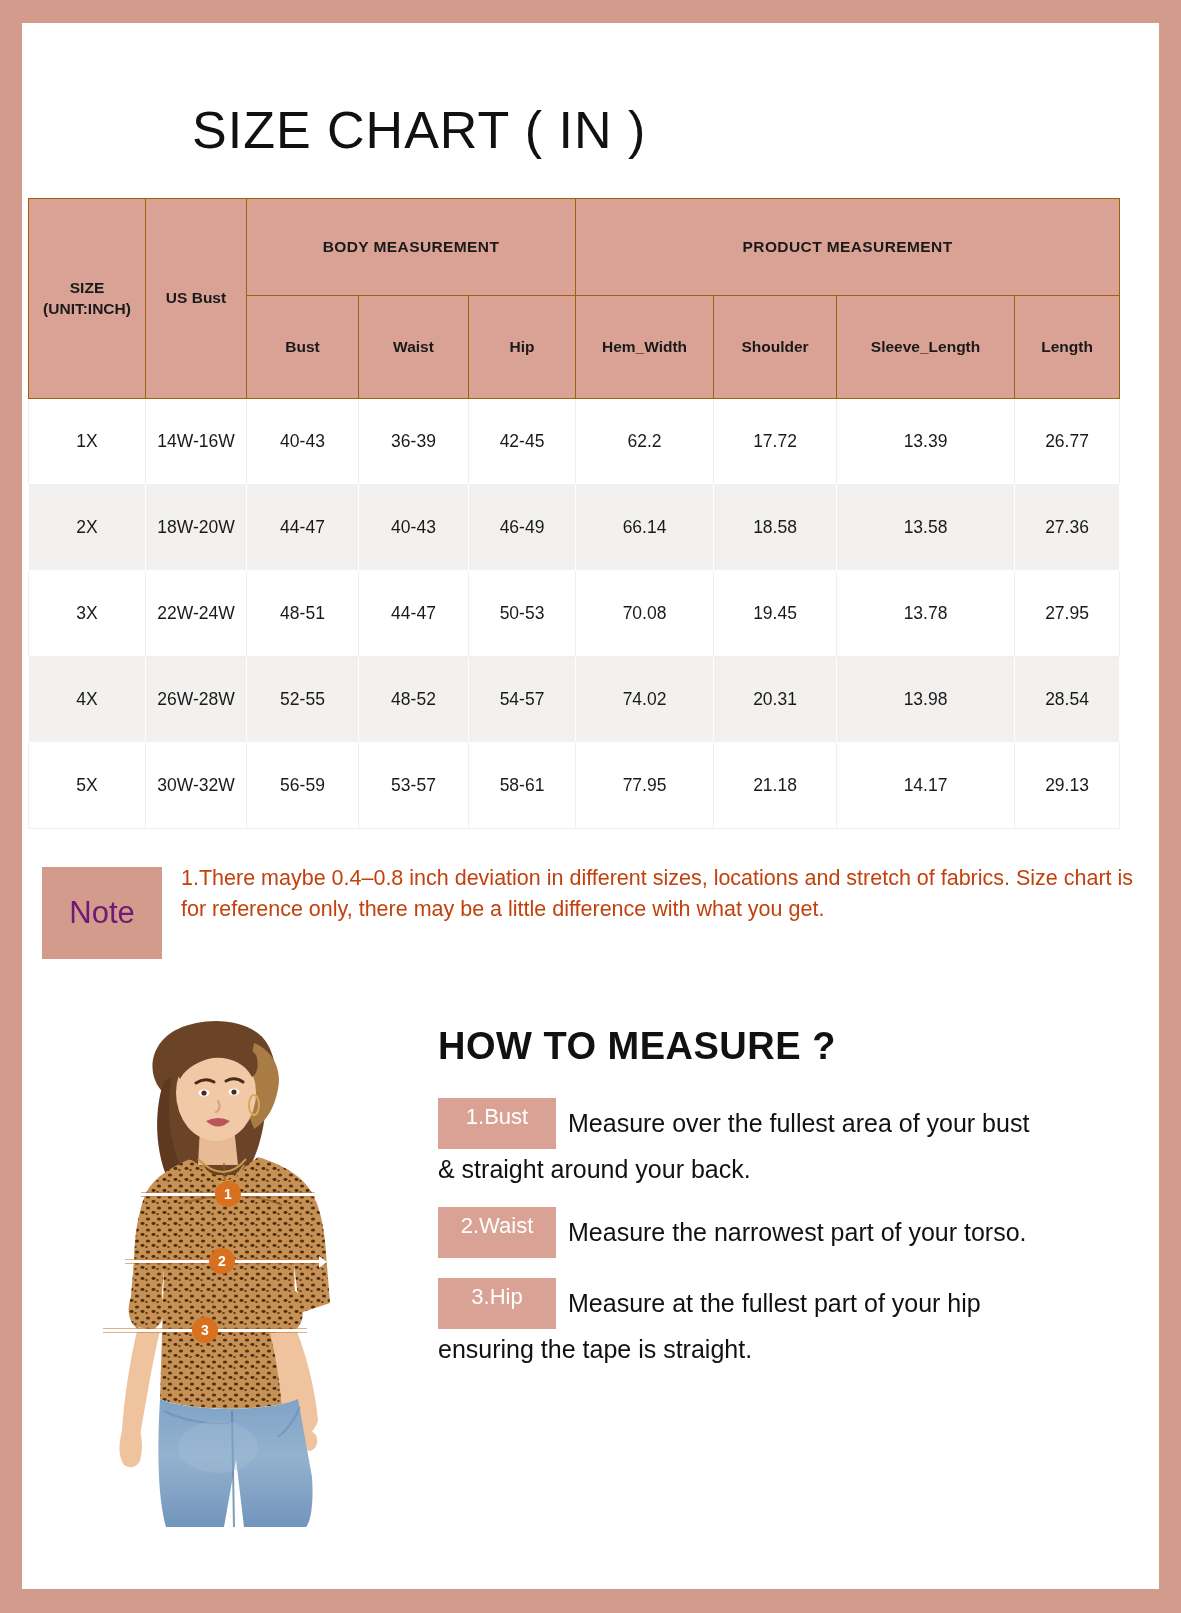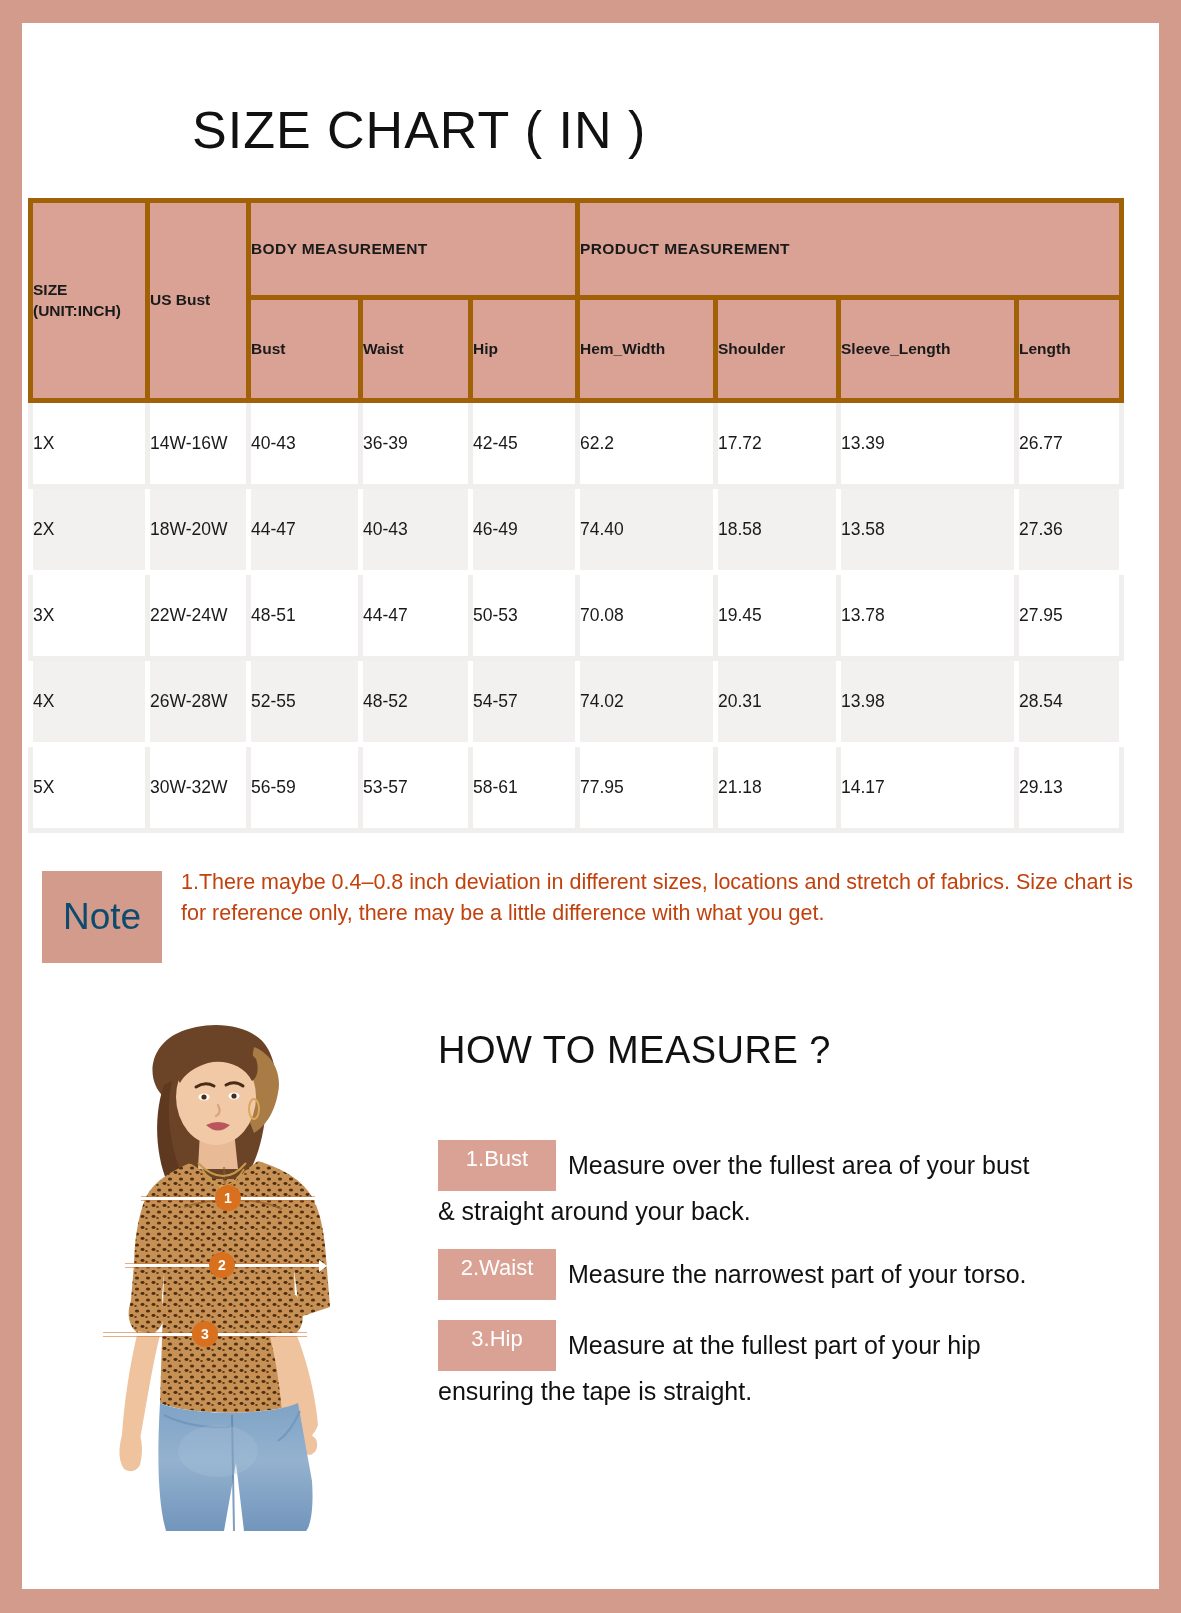--- a/index.html
+++ b/index.html
@@ -71,22 +71,22 @@
 
   
   .table-wrap { padding: 0 16px 0 6px; }
   table.size-table {
     width: 1091px;
     border-collapse: collapse;
     table-layout: fixed;
   }
   table.size-table th,
   table.size-table td {
-    border: 5px solid #a16207;
-    text-align: left;
+    border: 1px solid #a16207;
+    text-align: center;
     vertical-align: middle;
     color: #1a1a1a;
   }
   table.size-table thead th {
     background: #D9A294;
     font-family: "Liberation Sans", sans-serif;
     font-weight: bold;
     font-size: 15.5px;
   }
   th.sz-head { font-size: 15.5px; line-height: 1.35; height: 200px; }
@@ -113,23 +113,23 @@
 
   
   .note-section {
     display: flex;
     align-items: flex-start;
     padding: 32px 20px 0 20px;
   }
   .note-badge {
     width: 120px; height: 92px;
     background: #D29B8C;
-    color: #0c4a6e;
+    color: #701a75;
     display: flex; align-items: center; justify-content: center;
-    font-size: 37px;
+    font-size: 31px;
     flex: 0 0 auto;
     margin-top: 6px;
   }
   .note-lines {
     padding-left: 19px;
     padding-top: 2px;
   }
   .note-lines p {
     font-size: 21.5px;
     line-height: 1.45;
@@ -186,24 +186,24 @@
   .arrow::before { left: -7px; border-right: 8px solid #ffffff; }
   .arrow::after  { right: -7px; border-left: 8px solid #ffffff; }
 
   .measure-col {
     flex: 1 1 auto;
     padding-left: 16px;
     padding-top: 18px;
   }
   .measure-title {
     font-size: 38px;
-    font-weight: 400;
+    font-weight: 700;
     color: #111;
     letter-spacing: 0.5px;
-    margin-bottom: 68px;
+    margin-bottom: 30px;
   }
   .m-item { margin-bottom: 20px; }
   .m-row {
     font-size: 25px;
     line-height: 1.45;
     color: #111;
   }
   .m-tag {
     display: inline-block;
     background: #D9A294;
@@ -272,21 +272,21 @@
           <td>17.72</td>
           <td>13.39</td>
           <td>26.77</td>
         </tr>
         <tr class="alt">
           <td>2X</td>
           <td>18W-20W</td>
           <td>44-47</td>
           <td>40-43</td>
           <td>46-49</td>
-          <td>74.40</td>
+          <td>66.14</td>
           <td>18.58</td>
           <td>13.58</td>
           <td>27.36</td>
         </tr>
         <tr>
           <td>3X</td>
           <td>22W-24W</td>
           <td>48-51</td>
           <td>44-47</td>
           <td>50-53</td>

